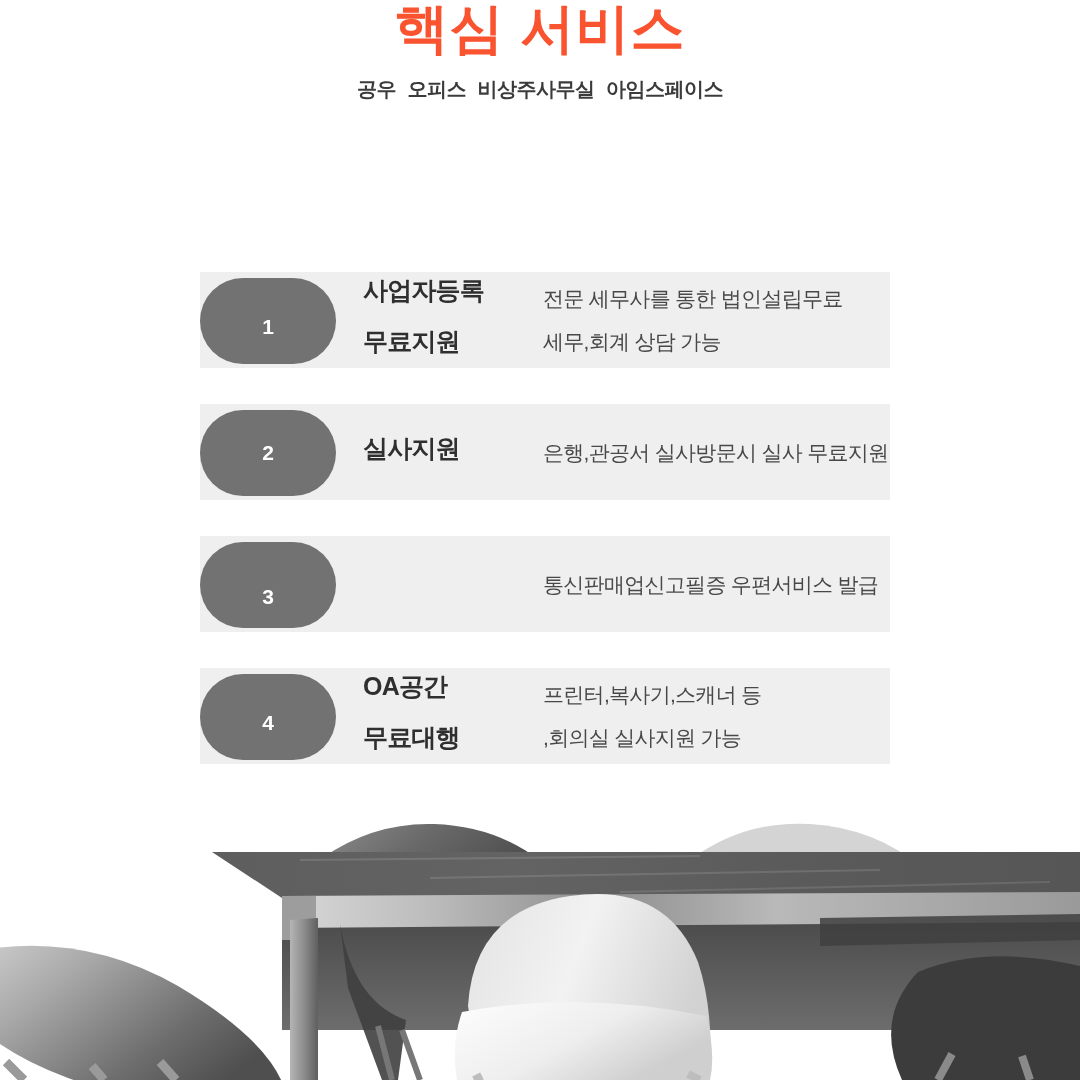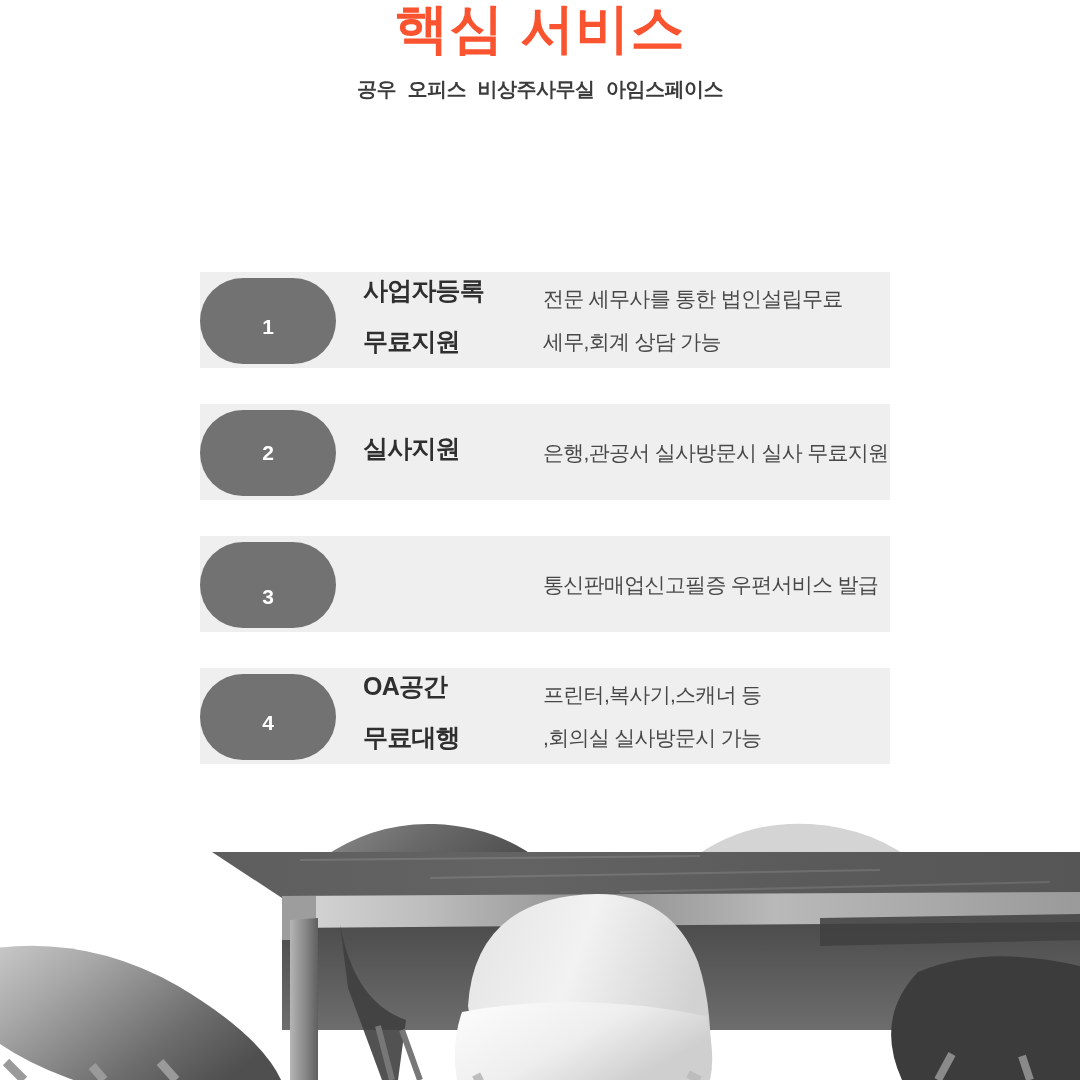--- a/index.html
+++ b/index.html
@@ -196,21 +196,21 @@
       <div class="row-strip"></div>
       <div class="row-badge">
         <span class="badge-num">4</span>
       </div>
       <div class="row-title">
         <span class="t-line">OA공간</span>
         <span class="t-line">무료대행</span>
       </div>
       <div class="row-desc">
         <span class="d-line">프린터,복사기,스캐너 등</span>
-        <span class="d-line">,회의실 실사방문시 가능</span>
+        <span class="d-line">,회의실 실사지원 가능</span>
       </div>
     </div>
 
   </div>
 
   <div class="photo">
     <svg width="1080" height="280" viewBox="0 0 1080 280">
       <defs>
         <linearGradient id="gTableTop" x1="0" y1="0" x2="1" y2="0">
           <stop offset="0" stop-color="#5e5e5e"></stop>

